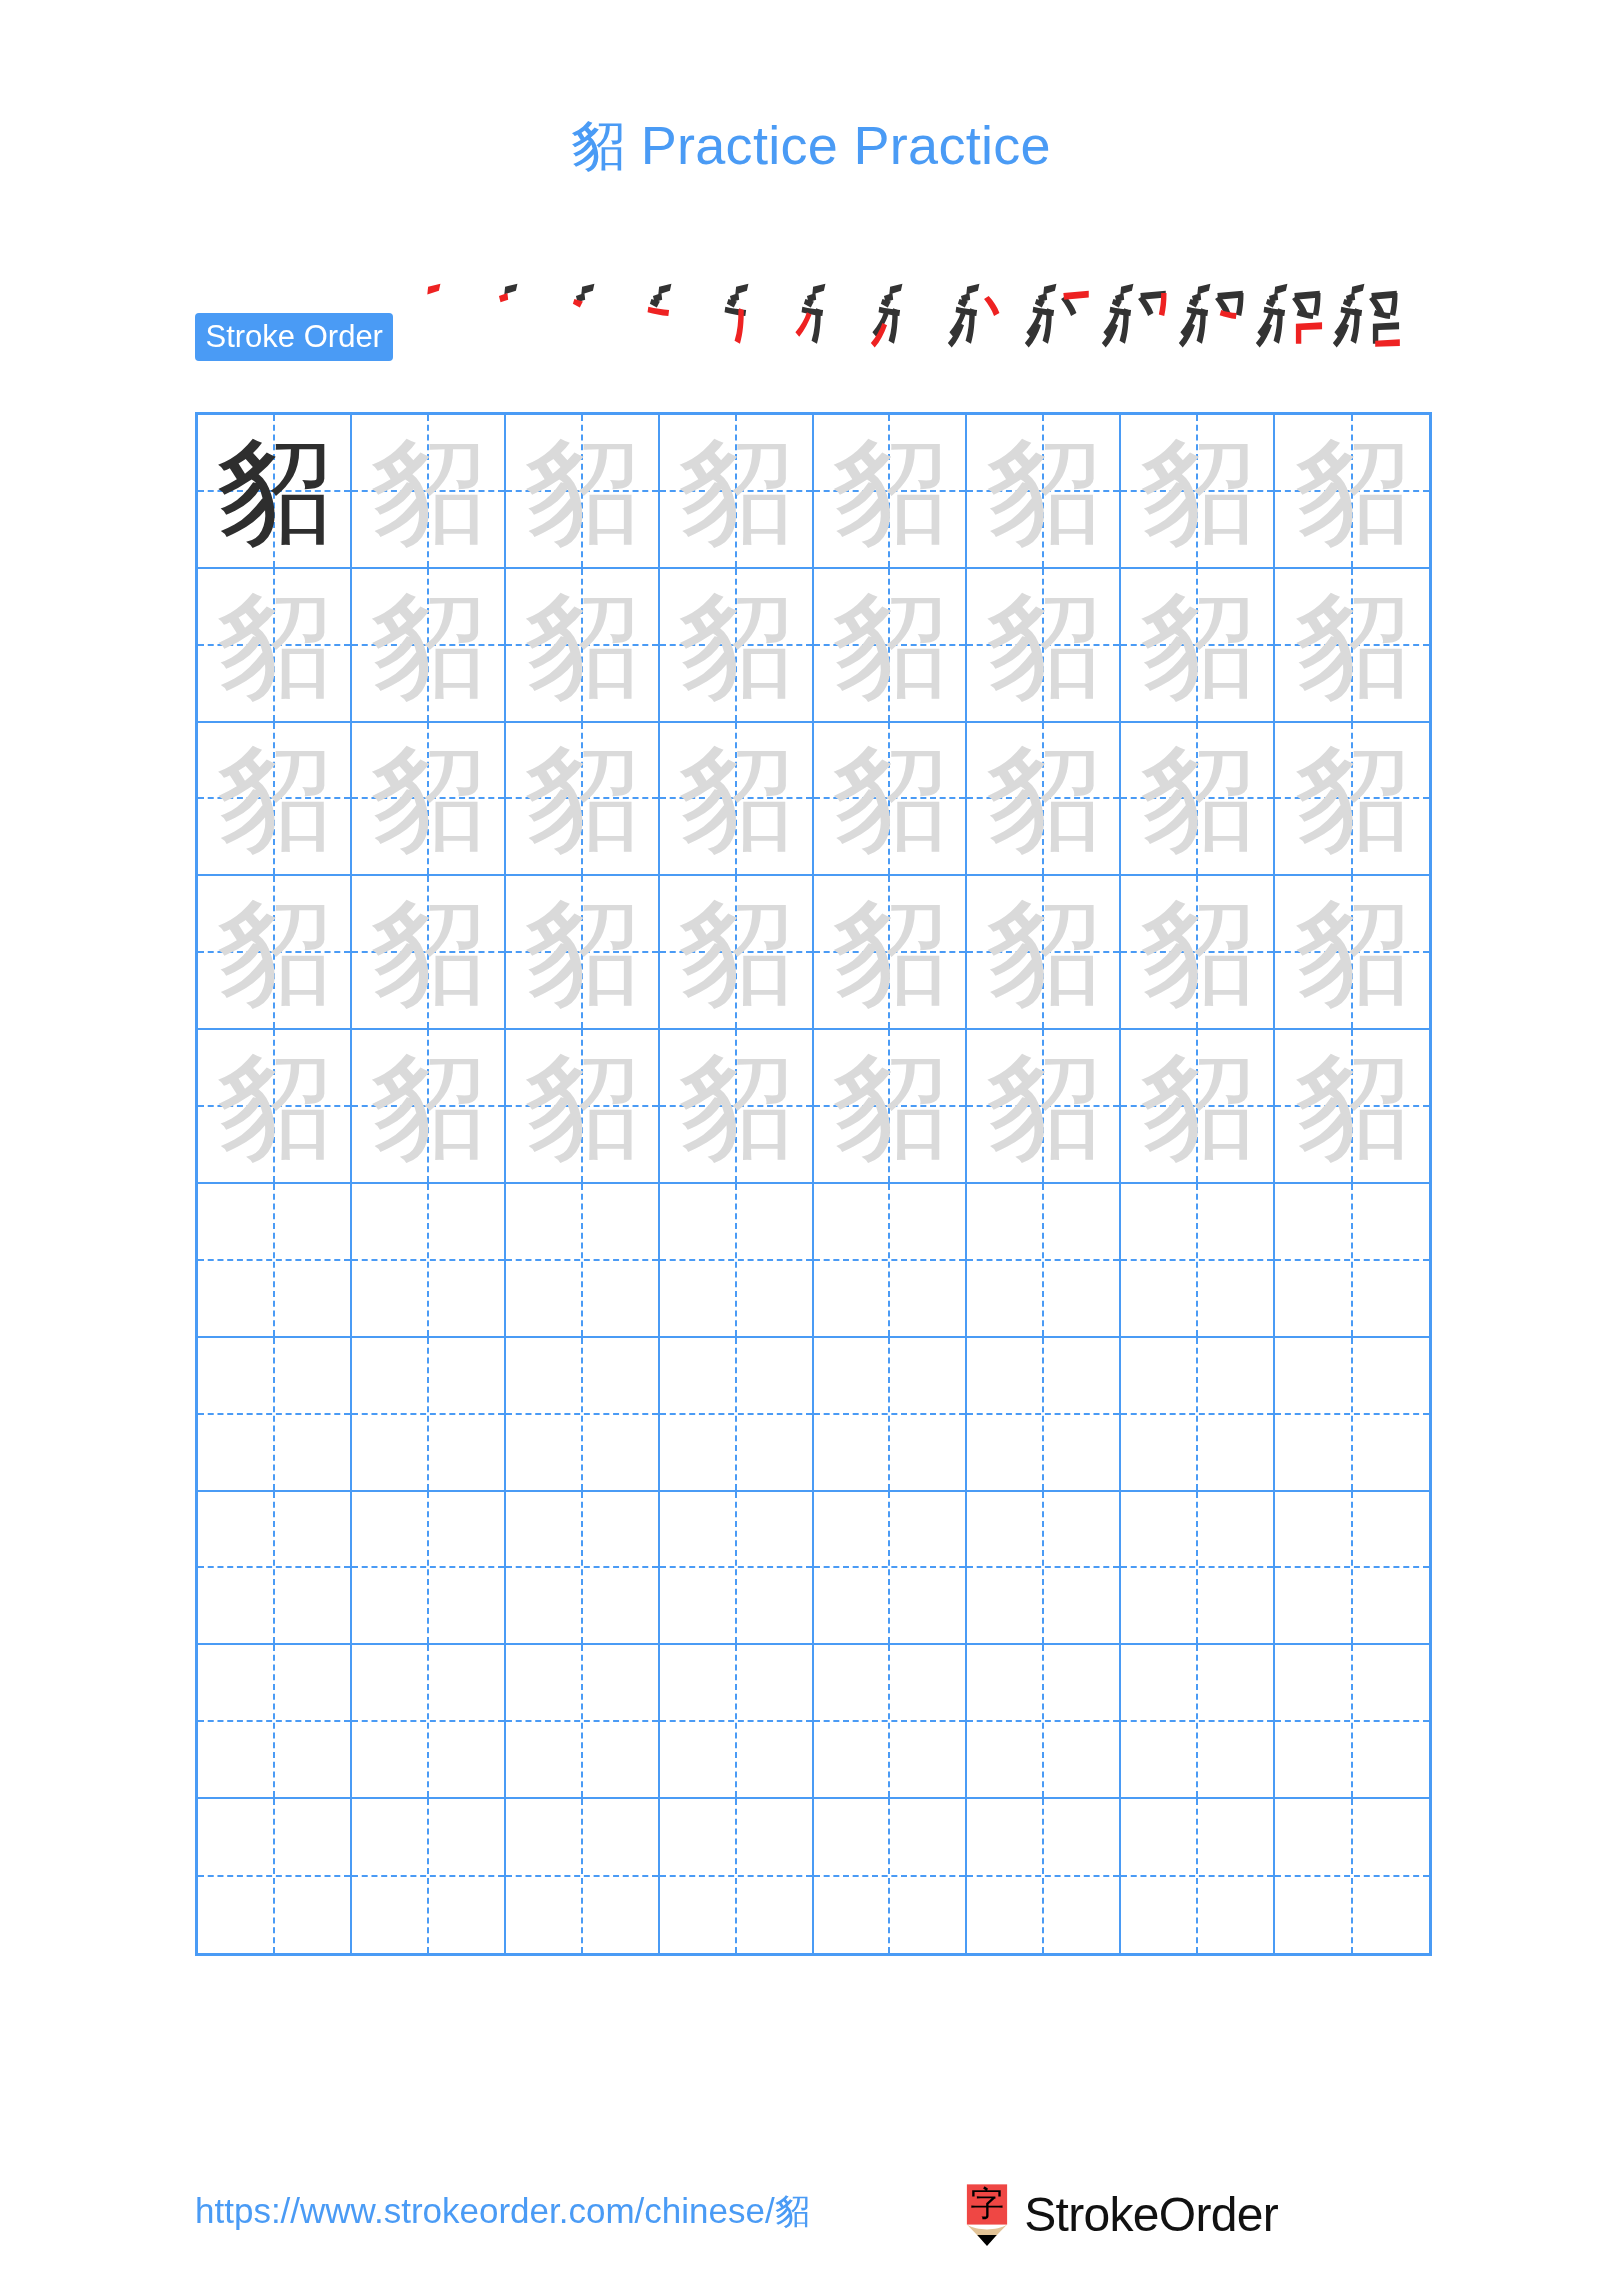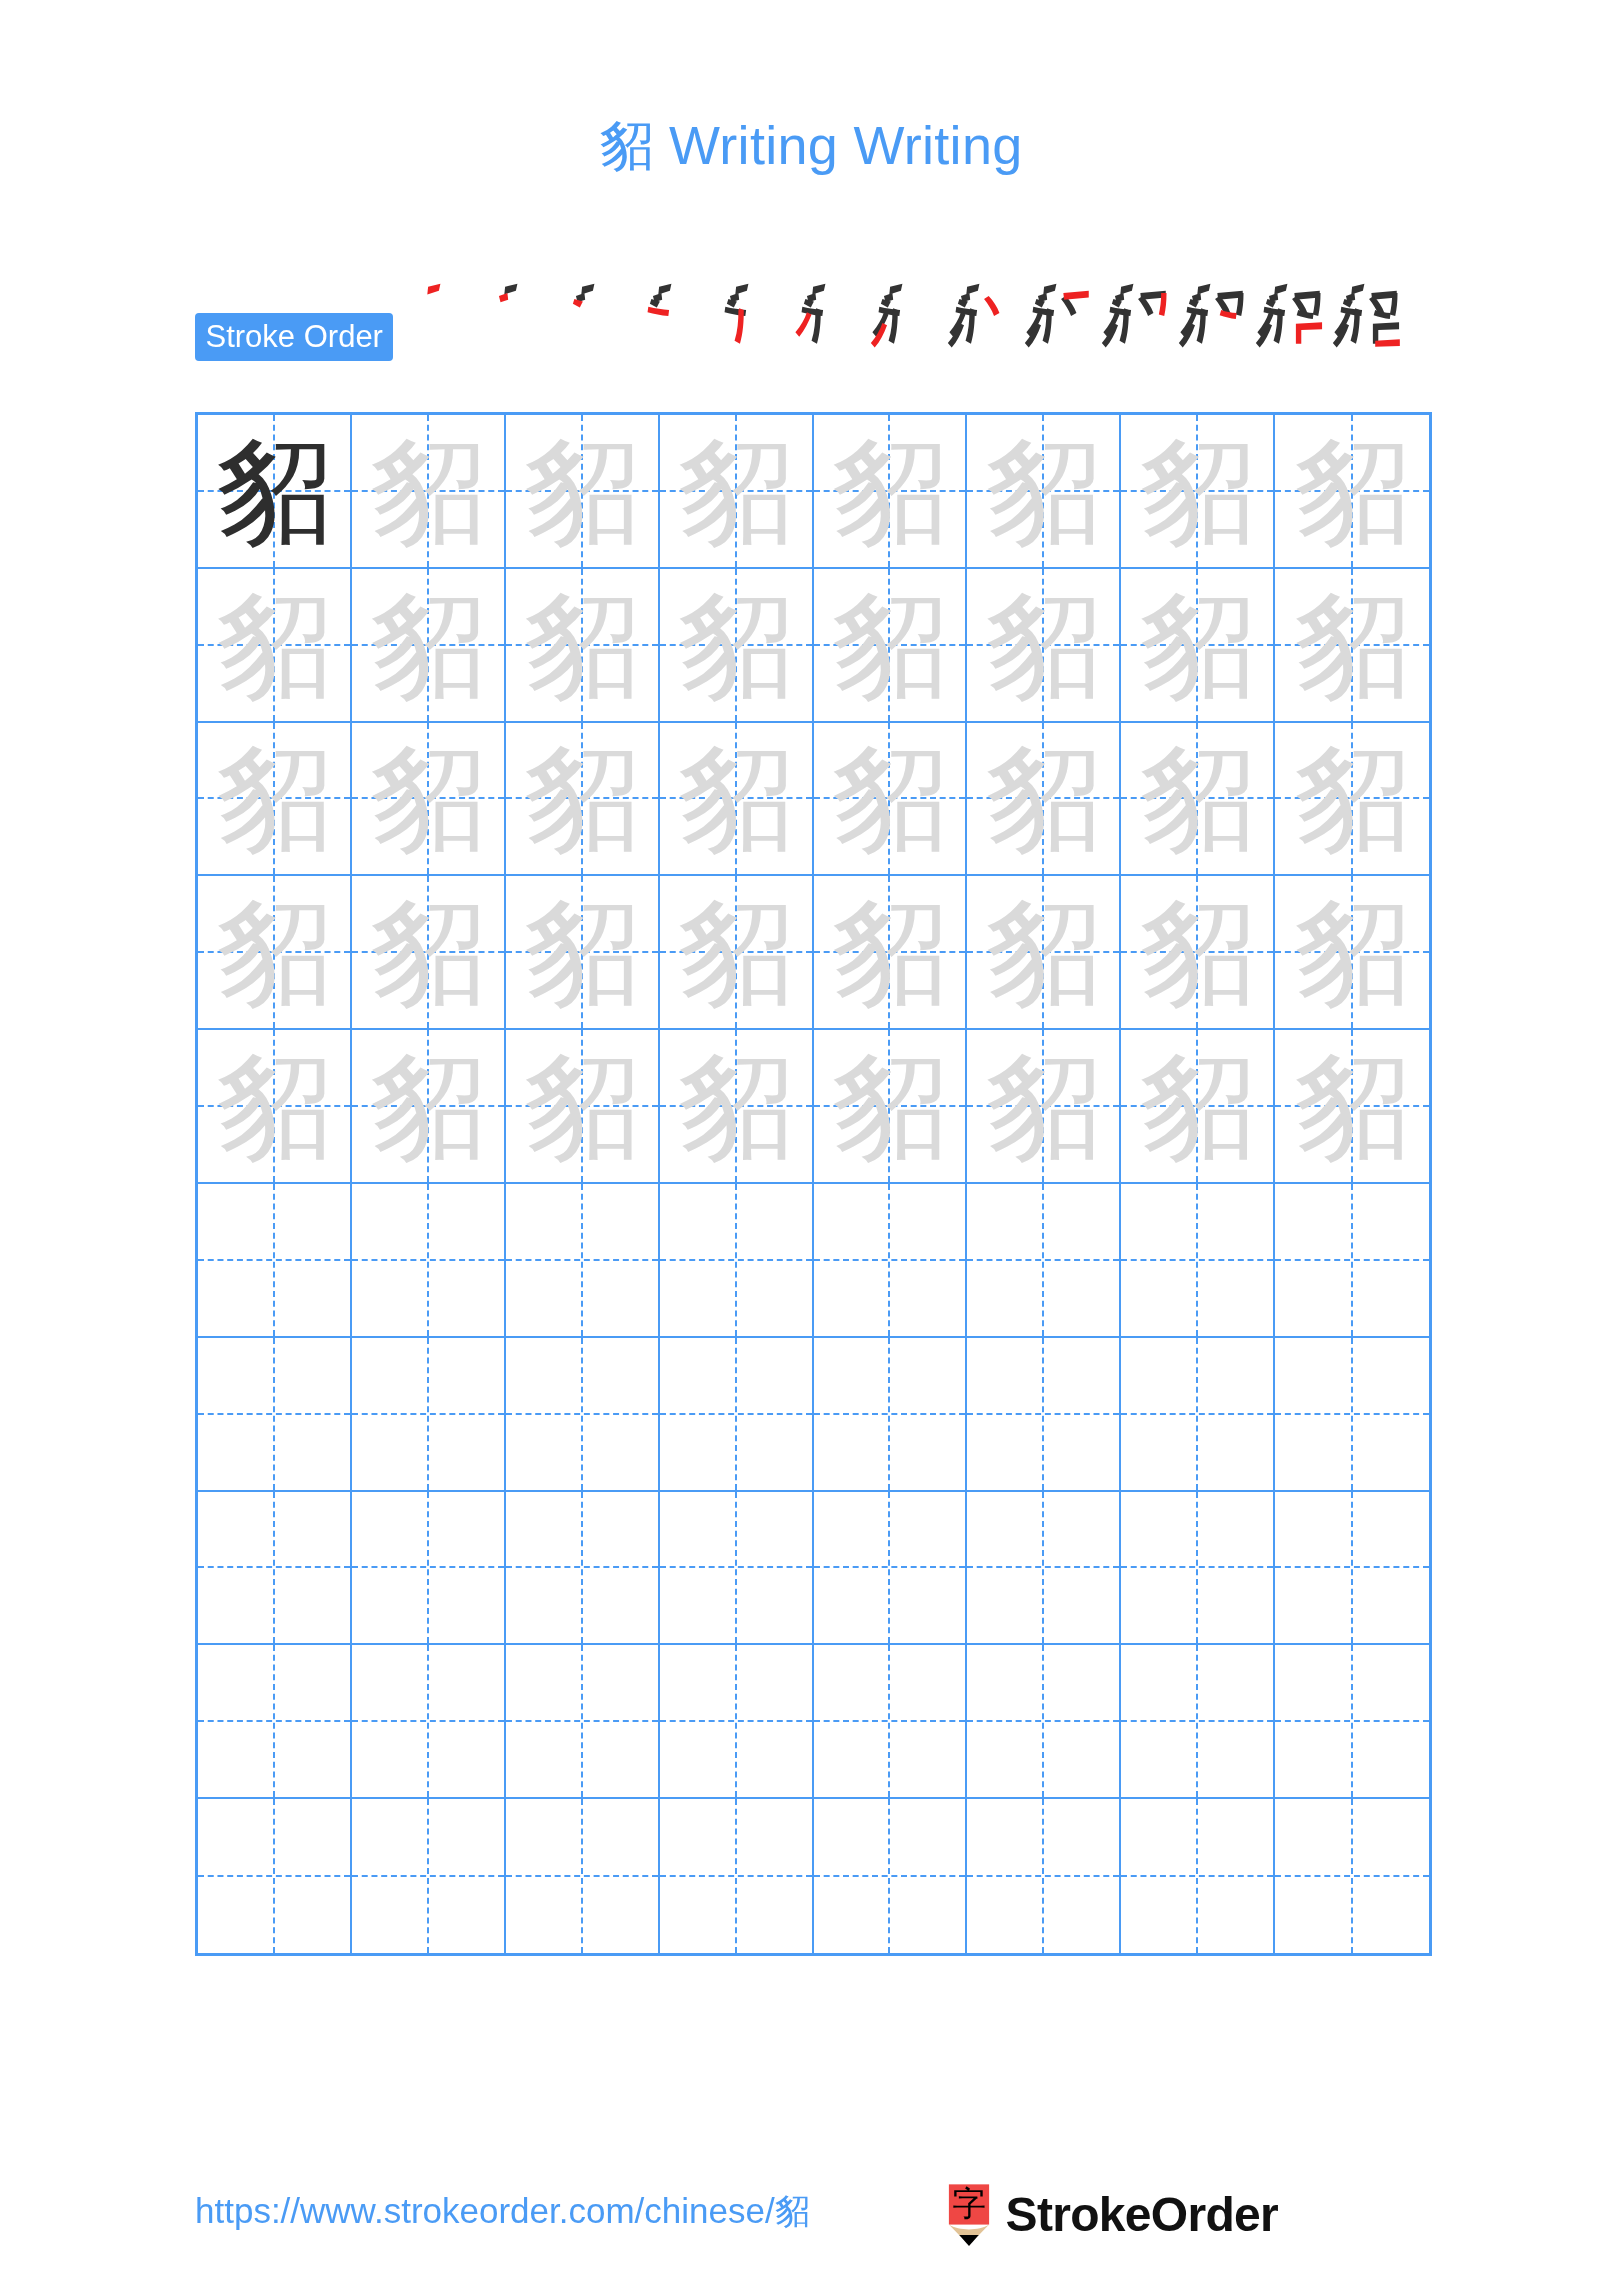--- a/index.html
+++ b/index.html
@@ -164,32 +164,32 @@
   }
   #brand-logo {
     width: 48px;
     height: 63px;
     position: relative;
     margin-right: 13px;
     flex: 0 0 auto;
   }
   #brand-name {
     font-size: 48px;
-    font-weight: bold;
+    font-weight: normal;
     color: #111111;
     letter-spacing: -0.7px;
     white-space: nowrap;
     line-height: 1;
   }
 </style>
 </head>
 <body>
 
 <div id="title">
-  <span class="cjk">貂</span><span> Writing Writing</span>
+  <span class="cjk">貂</span><span> Practice Practice</span>
 </div>
 
 <div id="stroke-order-row">
   <div id="stroke-order-badge">Stroke Order</div>
   <div id="stroke-steps">
       <div class="stroke-step">
         <svg viewBox="0 0 100 100">
           <path d="M30 14 L46 10 L44 19 L29 24 Z" fill="#ee2222"></path>
         </svg>
       </div>

